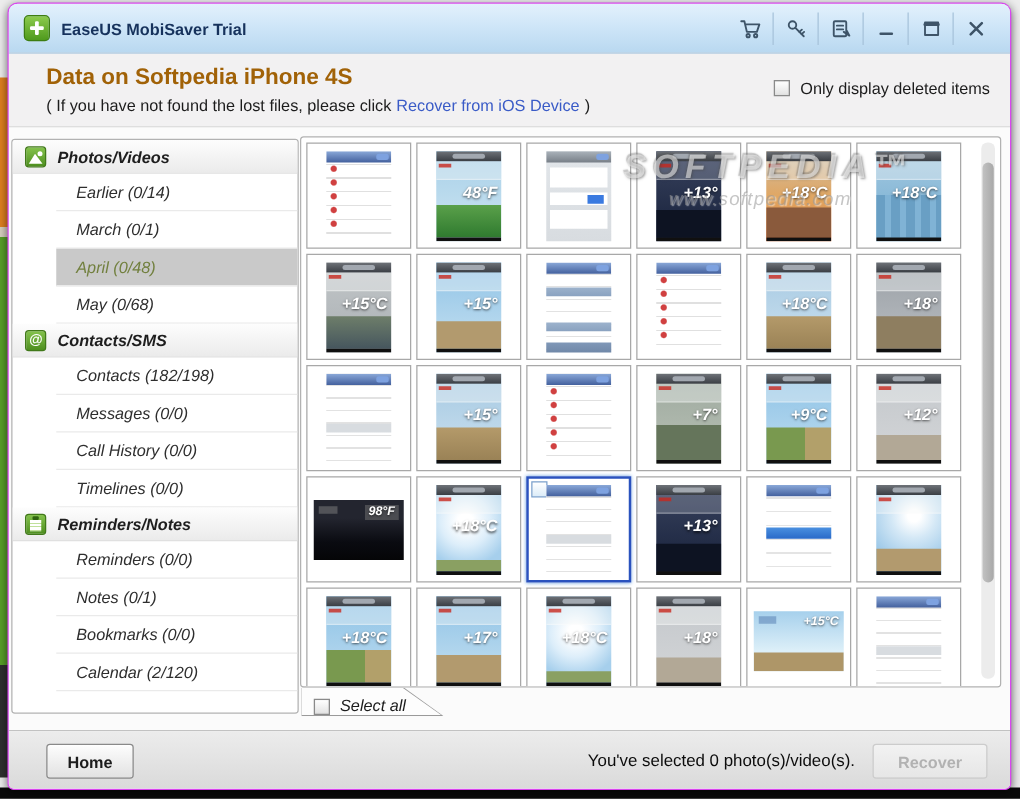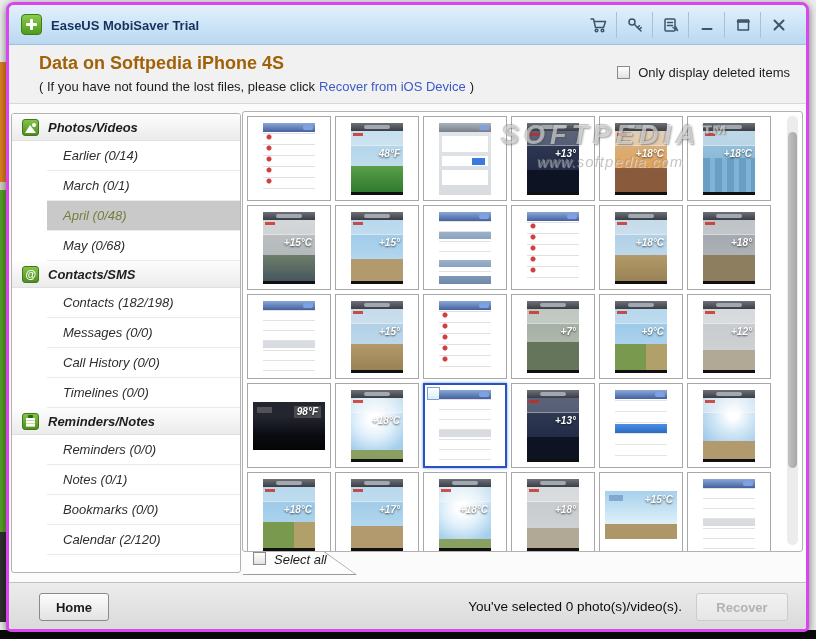--- a/index.html
+++ b/index.html
@@ -4,21 +4,21 @@
 <style>
   * { margin:0; padding:0; box-sizing:border-box; }
   html,body { width:816px; height:639px; overflow:hidden; background:#ededed;
     font-family:"Liberation Sans", sans-serif; }
   .desktop-left { position:absolute; left:0; top:62px; width:8px; height:560px;
     background:linear-gradient(180deg,#e08020 0 120px,#d8d0c0 120px 128px,#58a028 128px 470px,#303030 470px); }
   .desktop-bottom { position:absolute; left:0; top:630px; width:816px; height:9px; background:#0a0a0a; }
 
   
   .win { position:absolute; left:6px; top:2px; width:803px; height:630px;
-    border:3px solid #d946ef; border-radius:8px 8px 5px 5px; background:#fbfbfb;
+    border:1px solid #d946ef; border-radius:8px 8px 5px 5px; background:#fbfbfb;
     box-shadow:0 2px 8px rgba(0,0,0,.55); overflow:hidden; }
 
   
   .titlebar { position:absolute; left:0; top:0; right:0; height:40px;
     background:linear-gradient(180deg,#e3f1fc 0%,#cfe6f8 45%,#b9d8f0 100%);
     border-bottom:1px solid #9fbfda; }
   .app-logo { position:absolute; left:12px; top:9px; width:21px; height:21px; border-radius:4px;
     background:linear-gradient(180deg,#8ccb4e,#4f9a1d); border:1px solid #3d7d12; }
   .app-logo::before { content:""; position:absolute; left:4px; top:8px; width:11px; height:3px; background:#fff; border-radius:1px; }
   .app-logo::after  { content:""; position:absolute; left:8px; top:4px; width:3px; height:11px; background:#fff; border-radius:1px; }
@@ -75,21 +75,21 @@
   .thumb.landscape { width:72px; height:48px; }
   .tbar { position:absolute; top:0; left:0; right:0; height:8px;
     background:linear-gradient(180deg,#6e7278,#3a3e44); }
   .tbar::after { content:""; position:absolute; left:13px; right:13px; top:2px; height:4px;
     border-radius:2px; background:#a2a8b0; }
   .band { position:absolute; top:8px; left:0; right:0; height:15px; background:rgba(244,246,248,.38);
     border-bottom:1px solid rgba(255,255,255,.35); }
   .band::after { content:""; position:absolute; left:2px; top:2px; width:10px; height:3px; background:rgba(200,40,30,.8); }
   .land { position:absolute; bottom:3px; left:0; right:0; }
   .ad { position:absolute; bottom:0; left:0; right:0; height:3px; background:#101010; }
-  .temp { position:absolute; top:26px; right:3px; font-size:10px; font-weight:bold; line-height:1;
+  .temp { position:absolute; top:26px; right:3px; font-size:13px; font-weight:bold; line-height:1;
     color:#fff; text-shadow:0 1px 2px rgba(0,0,0,.65); }
   .nav { position:absolute; top:0; left:0; right:0; height:9px;
     background:linear-gradient(180deg,#8aa8d8,#44619e); }
   .nav::after { content:""; position:absolute; right:2px; top:2px; width:10px; height:5px;
     border-radius:2px; background:#7ea2e0; }
 
   
   .v-trop    { background:linear-gradient(180deg,#a6cfe8,#cfe6f2); } .v-trop .land { height:26px; background:linear-gradient(180deg,#5aa04a,#2f7a2f); }
   .v-night   { background:linear-gradient(180deg,#39435e,#16203a); } .v-night .land { height:22px; background:#0d1322; } .v-night .band { background:rgba(190,195,205,.28); }
   .v-sunset  { background:linear-gradient(180deg,#cdbca2 0%,#e2a55e 55%,#d06c38 100%); } .v-sunset .land { height:24px; background:#8a5a3c; }
@@ -155,21 +155,21 @@
   .vscroll { position:absolute; right:4px; top:4px; bottom:6px; width:11px;
     background:#ececec; border-radius:5px; }
   .vthumb { position:absolute; left:1px; top:16px; width:9px; height:336px;
     background:linear-gradient(90deg,#c2c2c2,#a8a8a8); border-radius:5px; }
 
   
   .tab-outer { position:absolute; left:234px; top:448px; width:114px; height:23px;
     background:#9a9a9a; clip-path:polygon(0 0,72% 0,100% 100%,0 100%); }
   .tab-inner { position:absolute; left:0px; top:0px; width:113px; height:22px;
     background:#fdfdfd; clip-path:polygon(0 0,71.5% 0,99% 100%,0 100%);
-    display:flex; align-items:flex-start; gap:8px; padding-left:10px; font-size:13px; color:#1c1c1c; }
+    display:flex; align-items:flex-end; gap:8px; padding-left:10px; font-size:13px; color:#1c1c1c; }
 
   
   .footer { position:absolute; left:0; right:0; bottom:0; height:47px;
     background:linear-gradient(180deg,#ececec,#dadada); border-top:1px solid #c2c2c2;
     border-radius:0 0 4px 4px; }
   .btn { position:absolute; height:28px; border-radius:3px; font-size:13px; font-weight:bold;
     display:flex; align-items:center; justify-content:center; cursor:default; }
   .btn-home { left:30px; top:10px; width:70px; background:linear-gradient(180deg,#fdfdfd,#e2e2e2);
     border:1px solid #8a8a8a; color:#1c1c1c; box-shadow:0 1px 1px rgba(255,255,255,.8) inset; }
   .btn-recover { right:18px; top:10px; width:92px; background:linear-gradient(180deg,#f2f2f2,#e6e6e6);

